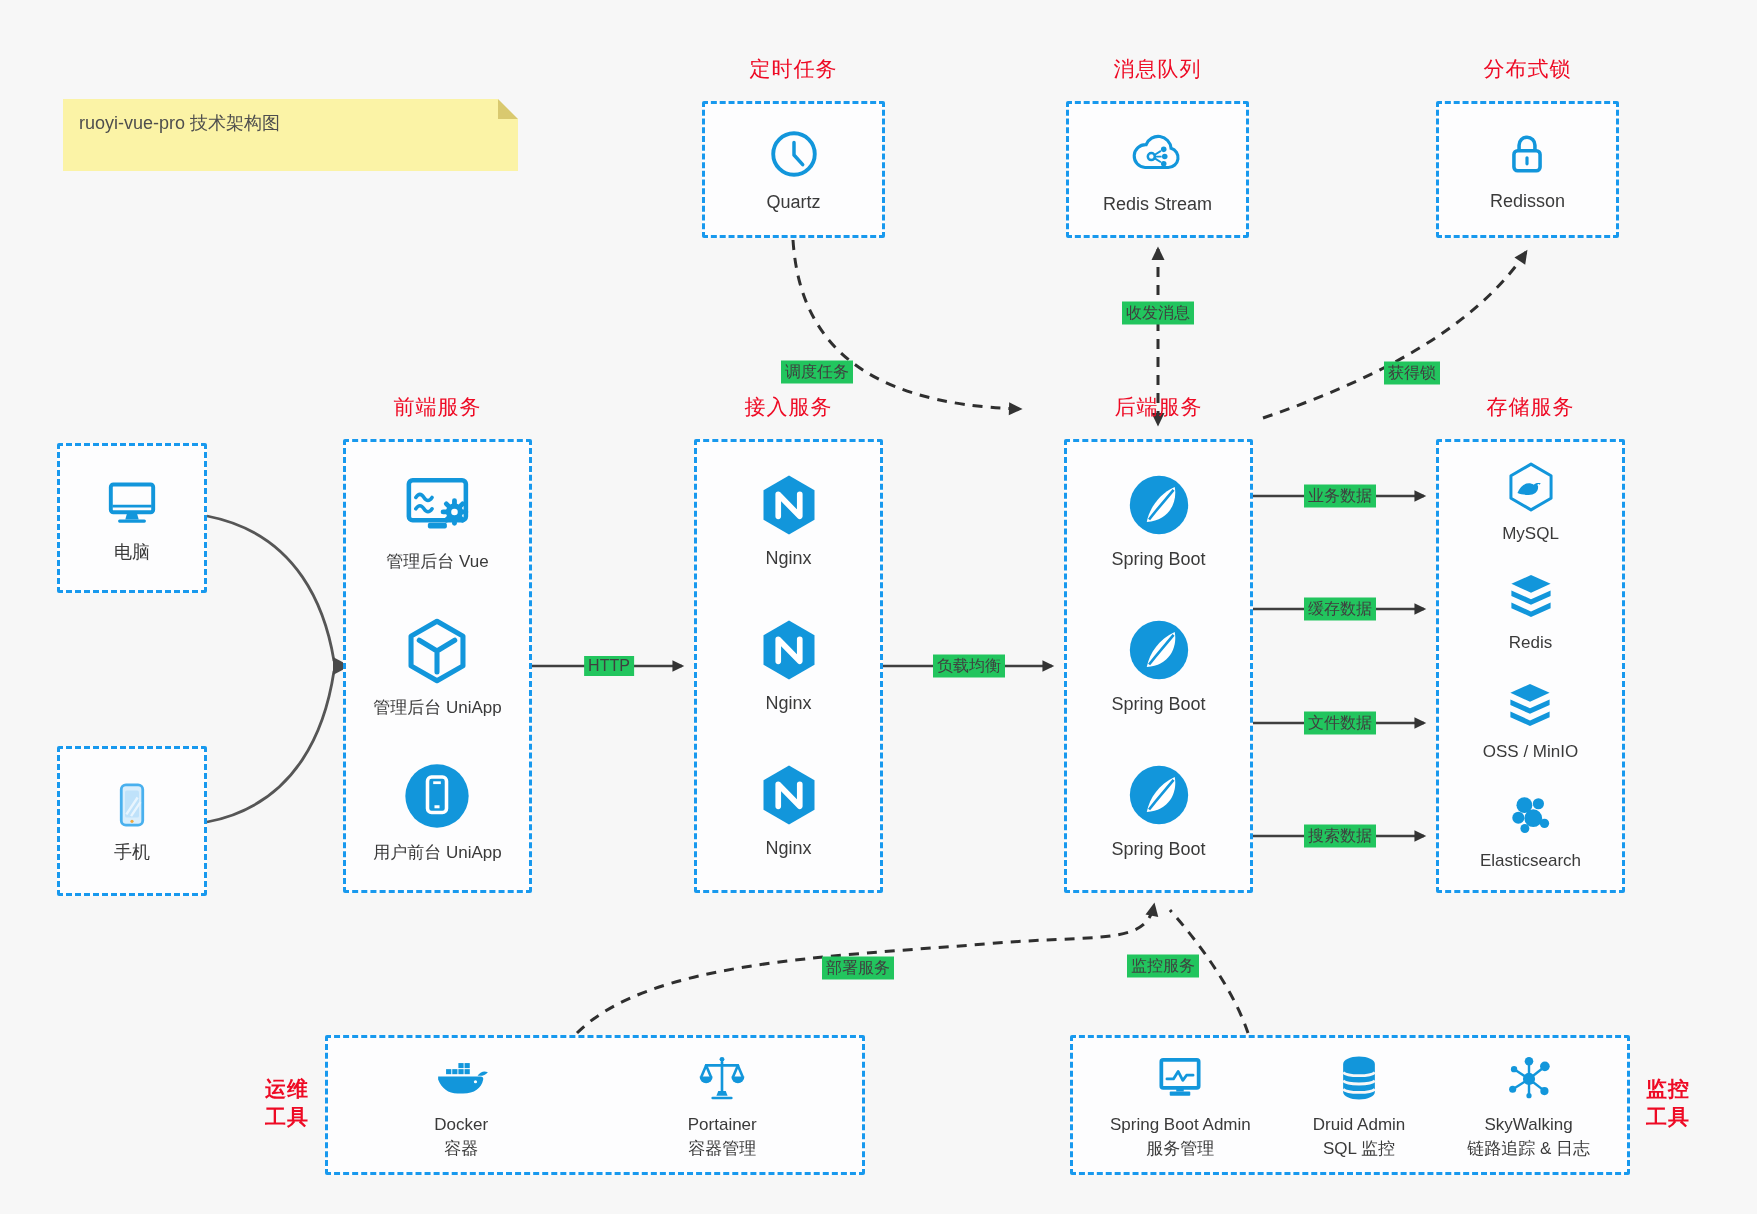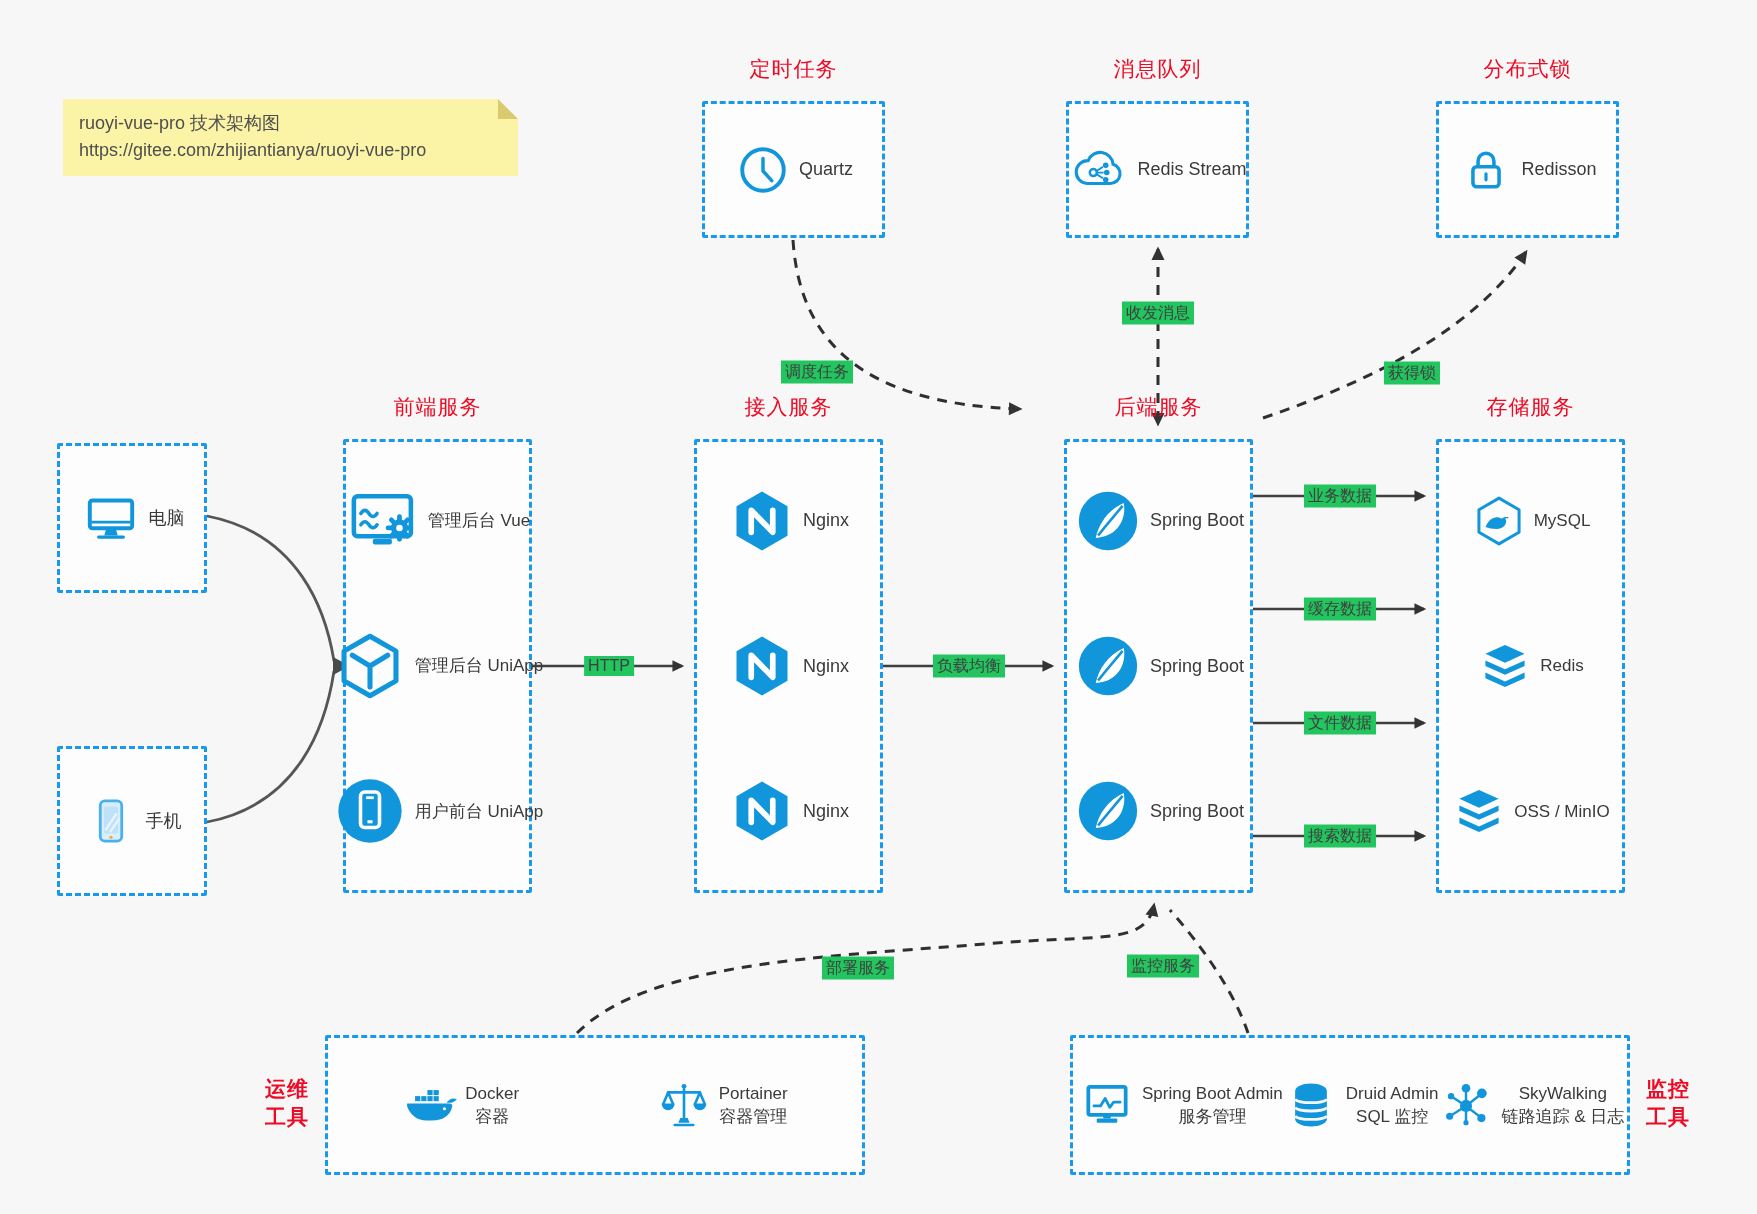--- a/index.html
+++ b/index.html
@@ -26,21 +26,21 @@
   }
   .group-box.horizontal{flex-direction:row;align-items:center;padding:10px 6px;}
   .group-title{
     position:absolute;transform:translateX(-50%);white-space:nowrap;
     color:#ee0a24;font-size:21px;font-weight:normal;letter-spacing:1px;
   }
   .side-title{
     position:absolute;transform:translateX(-50%);text-align:center;white-space:nowrap;
     color:#ee0a24;font-size:21px;font-weight:bold;line-height:1.35;letter-spacing:1px;
   }
-  .node{display:flex;align-items:center;gap:7px;}
+  .node{display:flex;flex-direction:column;align-items:center;gap:7px;}
   .node .icon{display:block;line-height:0;}
   .node .icon svg{display:block;}
   .node-label{font-size:17px;color:#3a3a3a;text-align:center;line-height:1.38;white-space:nowrap;}
   
   .edge-label{
     position:absolute;transform:translate(-50%,-50%);background:#22c55e;
     padding:1px 4px;font-size:16px;color:#3f3f3f;white-space:nowrap;z-index:5;
   }
 </style>
 </head>
@@ -74,21 +74,20 @@
       <path d="M793,240 C799,334 854,404 1020,409" marker-end="url(#mA)"></path>
       <path d="M1158,249 L1158,424" marker-start="url(#mA)" marker-end="url(#mA)"></path>
       <path d="M1263,418 C1368,382 1472,332 1526,252" marker-end="url(#mA)"></path>
       <path d="M577,1033 C648,962 822,957 985,944 C1098,934 1146,946 1154,905" marker-end="url(#mA)"></path>
       <path d="M1248,1033 C1236,997 1208,953 1170,910"></path>
     </g>
   </svg>
 
   <div class="note">
     <div>ruoyi-vue-pro 技术架构图</div>
-    <div>https://gitee.com/zhijiantianya/ruoyi-vue-pro</div>
   </div>
 
   <div id="groups">
       <div class="group-title" style="left: 793.5px; top: 55px;">定时任务</div>
       <div class="group-box" style="left: 702px; top: 101px; width: 183px; height: 137px;">
         <div class="node">
           <span class="icon">
             <svg width="58" height="58" viewBox="0 0 60 60" xmlns="http://www.w3.org/2000/svg">
               <circle cx="30" cy="30" r="21.5" fill="none" stroke="#1296db" stroke-width="4"></circle>
               <path d="M30,18 V31 L39,41" fill="none" stroke="#1296db" stroke-width="3.6" stroke-linecap="round" stroke-linejoin="round"></path>
@@ -280,20 +279,35 @@
         </div>
         <div class="node">
           <span class="icon">
             <svg width="56" height="56" viewBox="0 0 60 60" xmlns="http://www.w3.org/2000/svg">
               <path d="M30,7.5 L51,17 L30,26.5 L9,17 Z" fill="#1296db"></path>
               <path d="M9,24 L30,33.5 L51,24 V30 L30,39.5 L9,30 Z" fill="#1296db"></path>
               <path d="M9,37 L30,46.5 L51,37 V43 L30,52.5 L9,43 Z" fill="#1296db"></path>
             </svg>
           </span>
           <div class="node-label" style="font-size: 17px;">OSS / MinIO</div>
+        </div>
+        <div class="node">
+          <span class="icon">
+            <svg width="56" height="56" viewBox="0 0 60 60" xmlns="http://www.w3.org/2000/svg">
+              <g fill="#1296db">
+                <circle cx="24" cy="20.5" r="8.5"></circle>
+                <circle cx="39" cy="19" r="6"></circle>
+                <circle cx="17.5" cy="34" r="6.5"></circle>
+                <circle cx="33.5" cy="34.5" r="9.5"></circle>
+                <circle cx="45.5" cy="40" r="5"></circle>
+                <circle cx="24.5" cy="45.5" r="4.8"></circle>
+              </g>
+            </svg>
+          </span>
+          <div class="node-label" style="font-size: 17px;">Elasticsearch</div>
         </div>
       </div>
       <div class="side-title" style="left: 287px; top: 1075px;">
         <div>运维</div>
         <div>工具</div>
       </div>
       <div class="group-box horizontal" style="left: 325px; top: 1035px; width: 540px; height: 140px;">
         <div class="node">
           <span class="icon">
             <svg width="56" height="56" viewBox="0 0 60 60" xmlns="http://www.w3.org/2000/svg">

